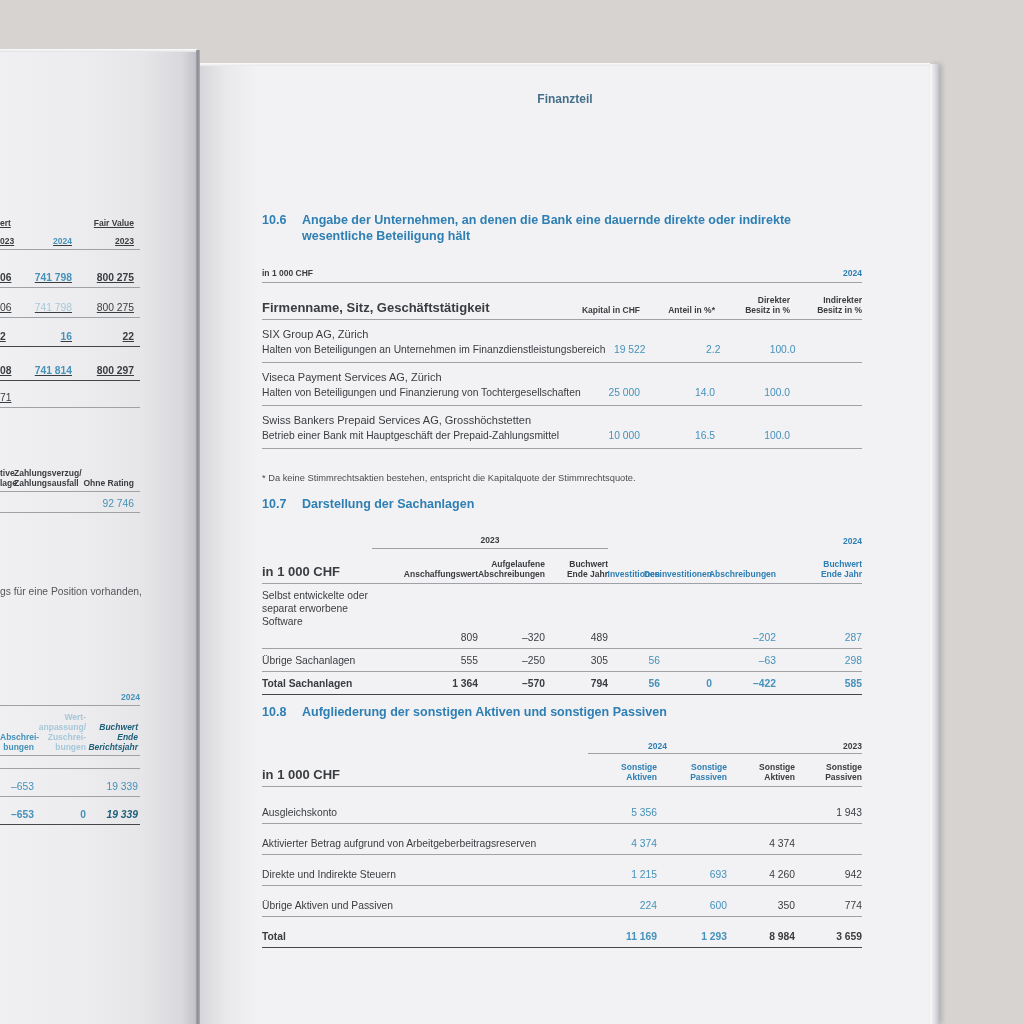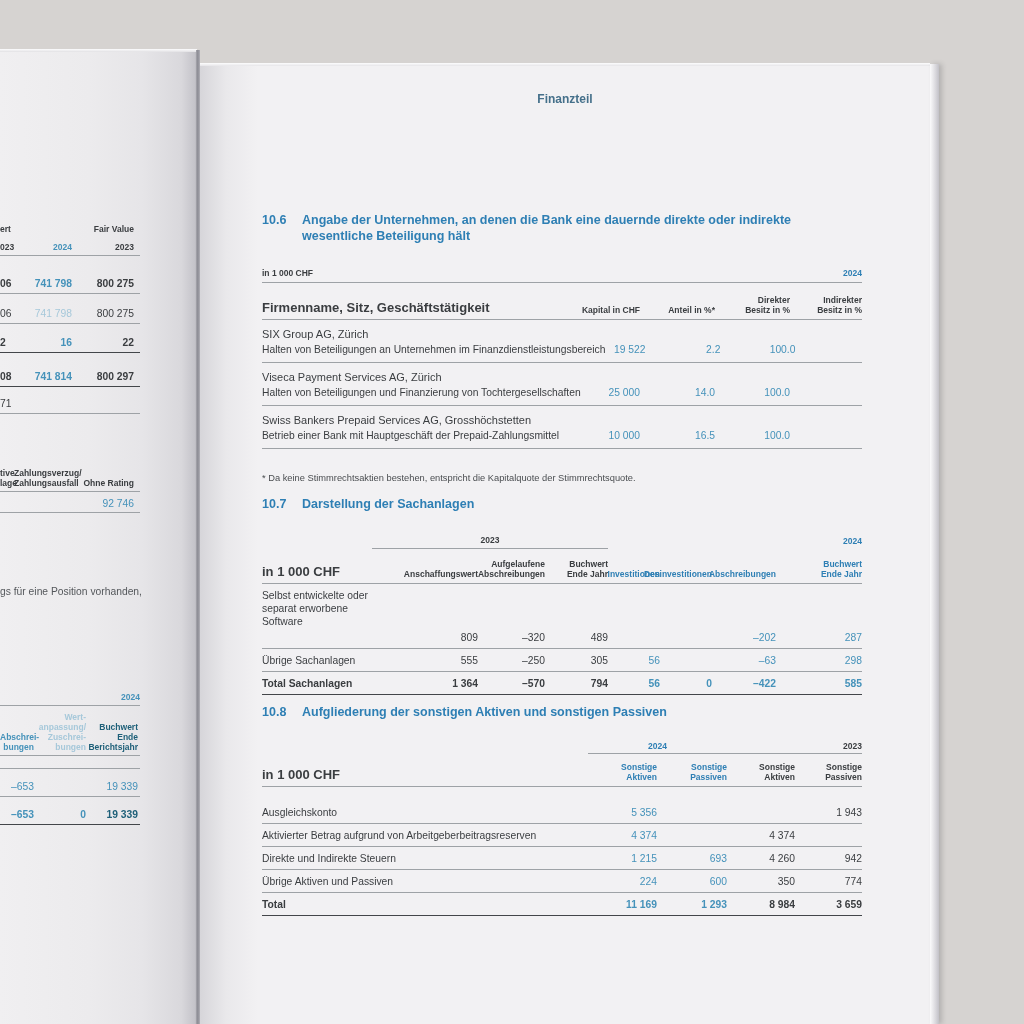--- a/index.html
+++ b/index.html
@@ -29,21 +29,21 @@
     background:linear-gradient(90deg,rgba(70,70,85,0.16),rgba(70,70,85,0.05) 45%,rgba(70,70,85,0));}
   .right-page::after{content:"";position:absolute;top:-3px;left:0;right:0;height:3px;
     background:linear-gradient(#fdfdfe,#e6e5e8);}
   .page-edge-right{position:absolute;left:930px;top:64px;width:9px;height:960px;
     background:linear-gradient(90deg,#fbfbfc,#dddce0 55%,#c2c1c7);
     box-shadow:3px 0 5px rgba(60,58,66,0.22);}
   
   .blue{color:#2e7fb4;}
   .datablue{color:#4592ba;}
   .lightblue{color:#a6c8da;}
-  .darkteal{color:#1d5f78;}
+  .darkteal{color:#1d5f78;font-style:italic;}
   .bold{font-weight:bold;}
   .num{text-align:right;white-space:nowrap;}
   .pre{white-space:pre-line;}
   .rp-header{position:absolute;top:26px;left:0;width:100%;text-align:center;
     font-size:12px;font-weight:600;color:#45708a;}
   .sec{position:absolute;left:62px;width:600px;}
   .sec-title{display:flex;font-size:12.5px;font-weight:bold;color:#2e7fb4;line-height:16px;}
   .sec-num{width:40px;flex:0 0 40px;}
   .unit-row{display:flex;justify-content:space-between;align-items:flex-end;
     border-bottom:1px solid #9ea2a6;padding-bottom:4px;font-size:8.5px;font-weight:bold;}
@@ -66,21 +66,21 @@
   .row107{border-bottom:1px solid #9ea2a6;padding:5px 0 4px;}
   .y107{height:17px;}
   .y107 .y-span{position:absolute;left:110px;width:236px;bottom:0;text-align:center;
     padding-bottom:3px;border-bottom:1px solid #9ea2a6;}
   .y107 .y-right{position:absolute;right:0;bottom:3px;}
   .s107 .hdr-row{height:34px;}
   
   .g108{display:grid;grid-template-columns:1fr 60px 70px 68px 67px;
     font-size:10.3px;line-height:13px;}
   .g108 .lbl{white-space:nowrap;}
-  .row108{border-bottom:1px solid #9ea2a6;padding:5px 0 4px;}
+  .row108{border-bottom:1px solid #9ea2a6;padding:5px 0 4px;margin-top:8px;}
   .y108{height:16px;}
   .y108 .y-rule{position:absolute;left:326px;right:0;bottom:0;border-bottom:1px solid #9ea2a6;}
   .y108 .y-24{position:absolute;left:326px;width:139px;bottom:3px;text-align:center;}
   .y108 .y-23{position:absolute;right:0;bottom:3px;}
   .s108 .hdr-row{height:32px;}
   
   .lp-frag{position:absolute;left:0;width:140px;font-size:10.3px;}
   .lp-row{display:flex;align-items:flex-end;}
   .lp-rule{border-bottom:1px solid #9ea2a6;}
   .lp-rule-dark{border-bottom:1.5px solid #43464a;}
@@ -90,21 +90,21 @@
   .lp-hdr{font-size:8.5px;font-weight:bold;line-height:10px;}
   .t2c1{width:14px;}.t2c2{width:64px;text-align:right;}.t2c3{width:56px;text-align:right;}
   .t3c1{width:34px;text-align:right;}.t3c2{width:52px;text-align:right;}.t3c3{width:52px;text-align:right;}
   .lp-note{position:absolute;left:0;font-size:10.3px;color:#54575b;white-space:nowrap;}
 </style>
 </head>
 <body>
 
 <div class="page left-page">
 
-  <div class="lp-frag" style="top:168px;">
+  <div class="lp-frag" style="top:162px;text-decoration:underline;">
     <div class="lp-row lp-hdr" style="height:14px;">
       <span class="t1c1">ert</span>
       <span class="t1c2"></span>
       <span class="t1c3">Fair Value</span>
     </div>
     <div class="lp-row lp-hdr lp-rule" style="height:18px;padding-bottom:3px;">
       <span class="t1c1">023</span>
       <span class="t1c2 datablue">2024</span>
       <span class="t1c3">2023</span>
     </div>

